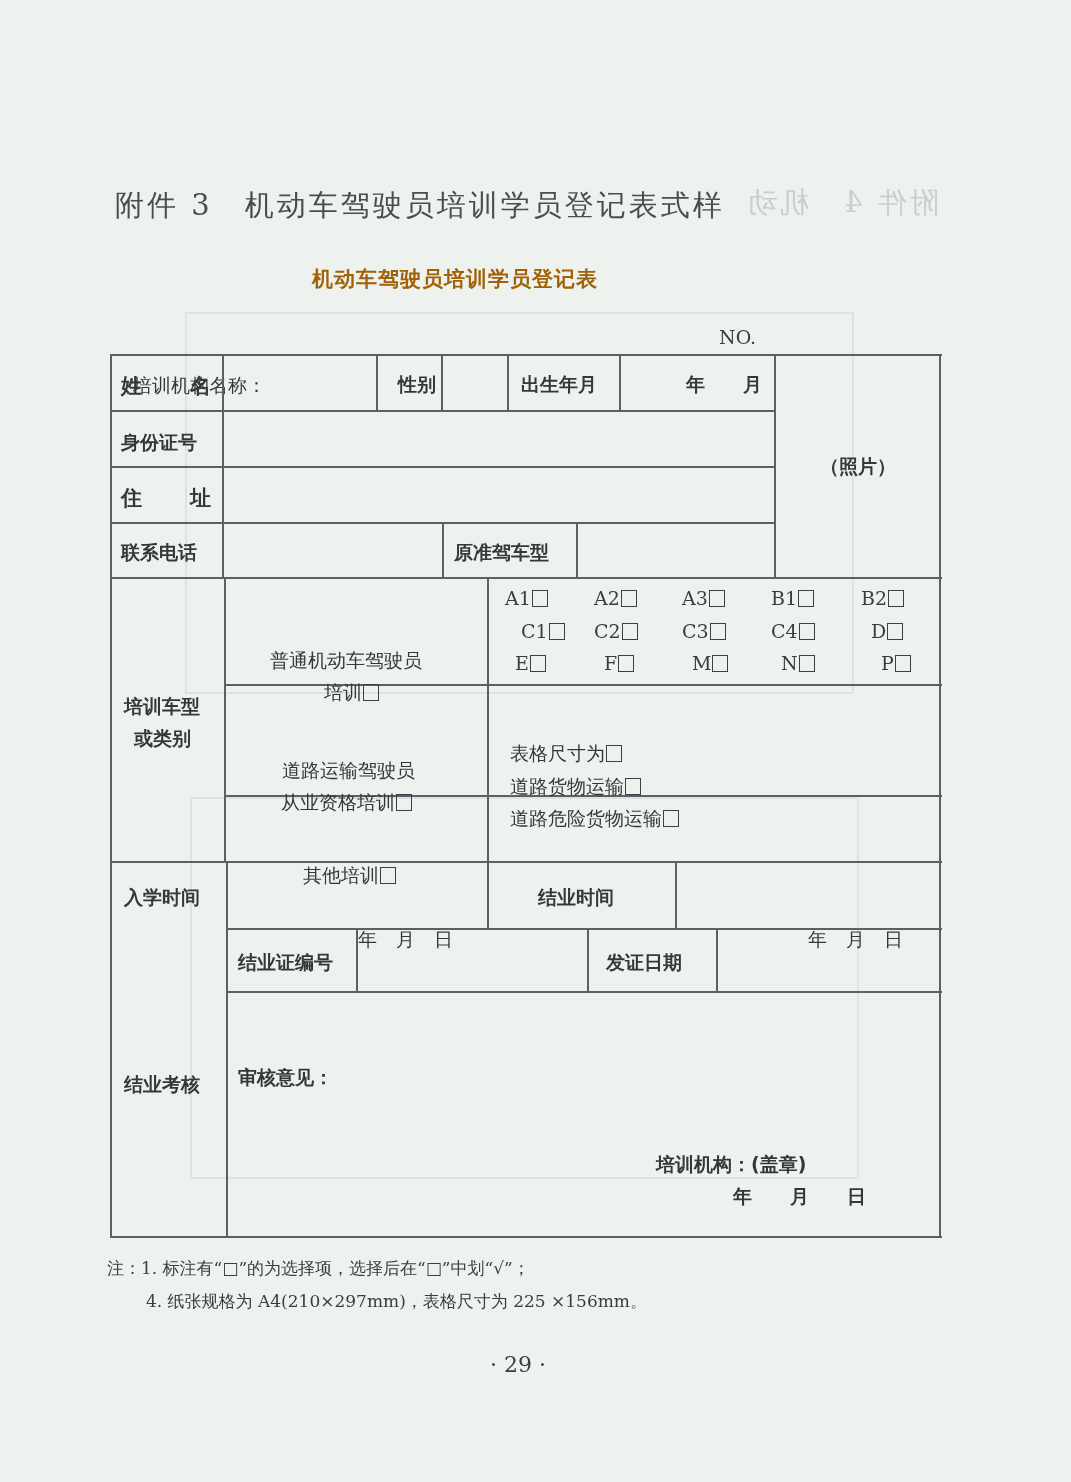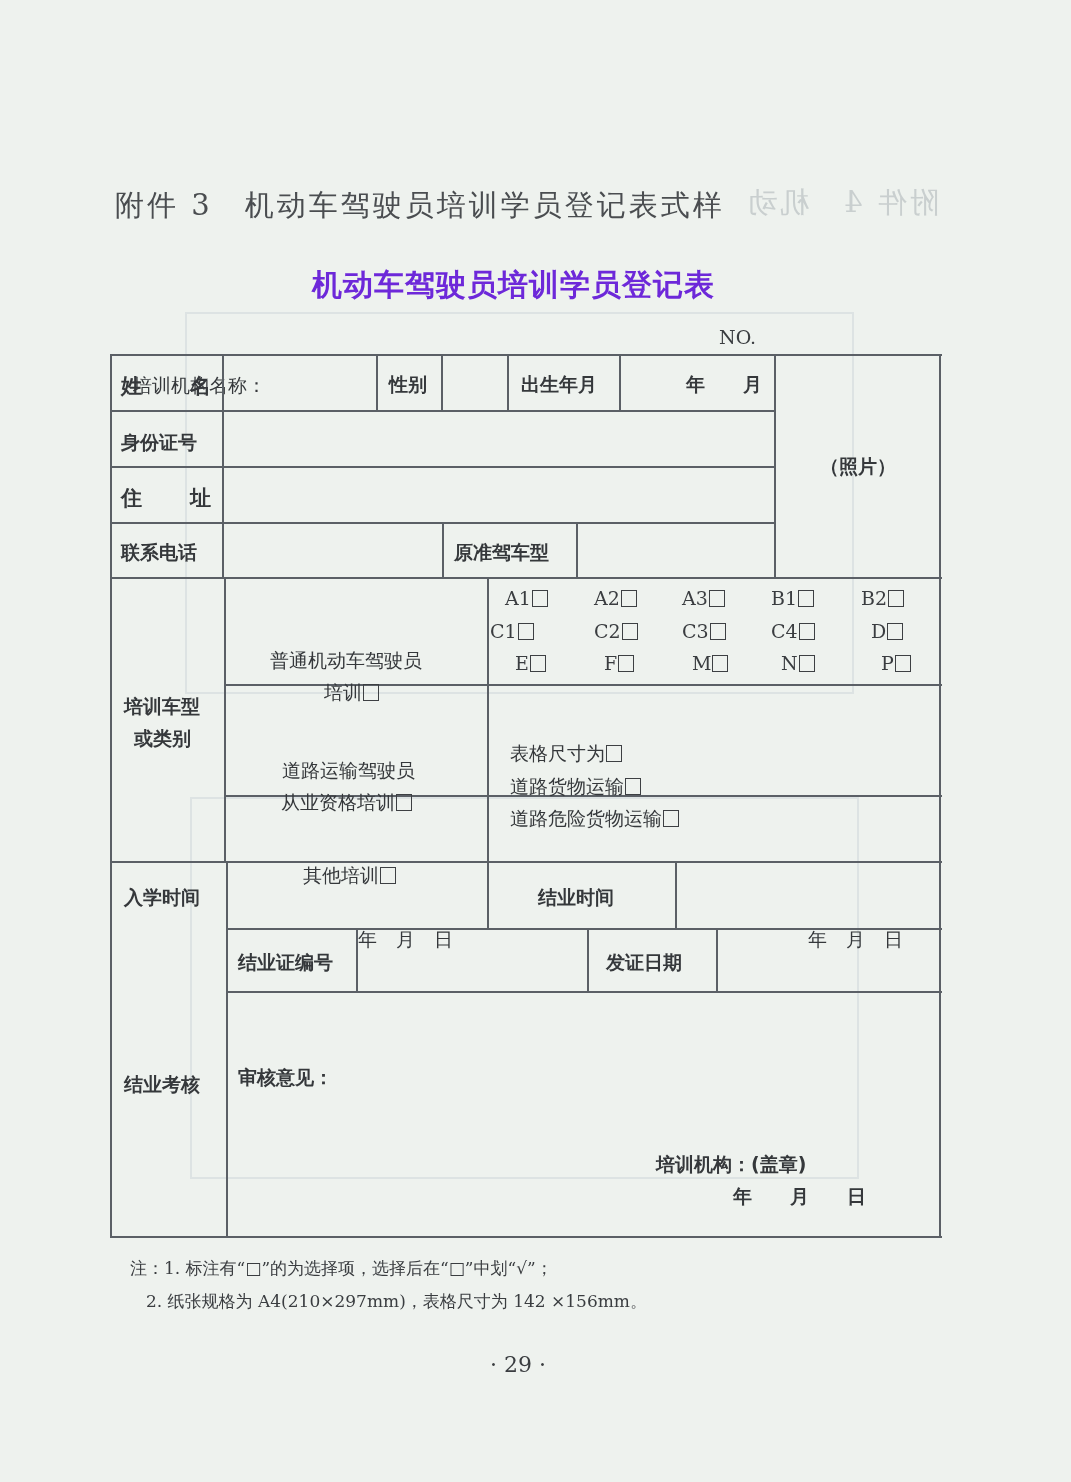--- a/index.html
+++ b/index.html
@@ -2,21 +2,21 @@
 <html><head>
 <meta charset="utf-8">
 <style>
   html, body { margin:0; padding:0; }
   body { width:1071px; height:1482px; background:#eef2ee; position:relative; overflow:hidden;
          font-family:"DejaVu Sans", sans-serif; color:#3a3d40; }
   .abs { position:absolute; white-space:nowrap; }
   .hl { position:absolute; height:2px; background:#5b6066; }
   .vl { position:absolute; width:2px; background:#5b6066; }
   .caption { font-family:"DejaVu Serif", serif; font-size:29px; color:#4a4d50; letter-spacing:3px; }
-  .title { font-family:"DejaVu Sans", sans-serif; font-weight:bold; font-size:30px; color:#6d28d9; letter-spacing:1px; }
+  .title { font-family:"DejaVu Sans", sans-serif; font-weight:bold; font-size:21px; color:#a16207; letter-spacing:1px; }
   .lbl { font-size:19px; color:#35383b;margin-top:44px; }
   .lblb { font-size:19px; font-weight:bold; color:#35383b; }
   .ser { font-family:"DejaVu Serif", serif; font-size:19px; color:#3a3d40; }
   .note { font-family:"DejaVu Serif", serif; font-size:17px; color:#3a3d40; }
   .ghost { color:#c9cfcf; }
   .ghostbox { position:absolute; border:2px solid #dde3e3; }
   .cb { display:inline-block; width:14px; height:15px; border:1.5px solid #3d4043; vertical-align:-2px; margin-left:1px; }
 </style>
 </head>
 <body>
@@ -66,21 +66,21 @@
   <div class="hl" style="left:226px;top:928px;width:716px;"></div>
 
   <div class="vl" style="left:356px;top:928px;height:64px;"></div>
   <div class="vl" style="left:587px;top:928px;height:64px;"></div>
   <div class="vl" style="left:716px;top:928px;height:64px;"></div>
   <div class="hl" style="left:226px;top:991px;width:716px;"></div>
 </div>
 
 <div class="abs lblb" style="left:121px;top:372px;font-size:21px;letter-spacing:2px;">姓　　名</div>
 <div class="abs" style="left:224px;top:356px;width:152px;height:54px;"></div>
-<div class="abs lblb" style="left:389px;top:372px;text-align:right;">性别</div>
+<div class="abs lblb" style="left:398px;top:372px;text-align:right;">性别</div>
 <div class="abs" style="left:443px;top:356px;width:64px;height:54px;"></div>
 <div class="abs lblb" style="left:521px;top:372px;">出生年月</div>
 <div class="abs lblb" style="left:686px;top:372px;font-family:Liberation Mono, monospace;">年　　月</div>
 
 <div class="abs lblb" style="left:121px;top:430px;">身份证号</div>
 <div class="abs" style="left:224px;top:412px;width:550px;height:54px;"></div>
 
 <div class="abs lblb" style="left:121px;top:484px;font-size:21px;letter-spacing:2px;">住　　址</div>
 <div class="abs" style="left:224px;top:468px;width:550px;height:54px;"></div>
 
@@ -98,21 +98,21 @@
 <div class="abs lbl" style="left:324px;top:636px;">
   <span>培训</span><span class="cb"></span>
 </div>
 
 <div id="class-grid">
     <div class="abs ser" style="left: 505px; top: 587px;"><span>A1</span><span class="cb"></span></div>
     <div class="abs ser" style="left: 594px; top: 587px;"><span>A2</span><span class="cb"></span></div>
     <div class="abs ser" style="left: 682px; top: 587px;"><span>A3</span><span class="cb"></span></div>
     <div class="abs ser" style="left: 771px; top: 587px;"><span>B1</span><span class="cb"></span></div>
     <div class="abs ser" style="left: 861px; top: 587px;"><span>B2</span><span class="cb"></span></div>
-    <div class="abs ser" style="left: 490px; top: 620px; text-align: center;"><span>C1</span><span class="cb"></span></div>
+    <div class="abs ser" style="left: 521px; top: 620px; text-align: center;"><span>C1</span><span class="cb"></span></div>
     <div class="abs ser" style="left: 594px; top: 620px;"><span>C2</span><span class="cb"></span></div>
     <div class="abs ser" style="left: 682px; top: 620px;"><span>C3</span><span class="cb"></span></div>
     <div class="abs ser" style="left: 771px; top: 620px;"><span>C4</span><span class="cb"></span></div>
     <div class="abs ser" style="left: 871px; top: 620px;"><span>D</span><span class="cb"></span></div>
     <div class="abs ser" style="left: 515px; top: 652px;"><span>E</span><span class="cb"></span></div>
     <div class="abs ser" style="left: 604px; top: 652px;"><span>F</span><span class="cb"></span></div>
     <div class="abs ser" style="left: 692px; top: 652px;"><span>M</span><span class="cb"></span></div>
     <div class="abs ser" style="left: 781px; top: 652px;"><span>N</span><span class="cb"></span></div>
     <div class="abs ser" style="left: 881px; top: 652px;"><span>P</span><span class="cb"></span></div>
   </div>
@@ -145,16 +145,16 @@
 <div class="abs lblb" style="left:124px;top:1072px;">结业考核</div>
 <div class="abs lblb" style="left:238px;top:950px;">结业证编号</div>
 <div class="abs" style="left:358px;top:930px;width:229px;height:61px;"></div>
 <div class="abs lblb" style="left:606px;top:950px;">发证日期</div>
 <div class="abs" style="left:718px;top:930px;width:221px;height:61px;"></div>
 <div class="abs lblb" style="left:238px;top:1022px;margin-top:43px;">审核意见：</div>
 <div class="abs" style="left:230px;top:1050px;width:700px;height:95px;"></div>
 <div class="abs lblb" style="left:656px;top:1152px;">培训机构：(盖章)</div>
 <div class="abs lblb" style="left:733px;top:1184px;">年　　月　　日</div>
 
-<div class="abs note" style="left:130px;top:1257px;">注：1. 标注有“□”的为选择项，选择后在“□”中划“√”；</div>
-<div class="abs note" style="left:146px;top:1290px;">2. 纸张规格为 A4(210×297mm)，表格尺寸为 142 ×156mm。</div>
+<div class="abs note" style="left:107px;top:1257px;">注：1. 标注有“□”的为选择项，选择后在“□”中划“√”；</div>
+<div class="abs note" style="left:146px;top:1290px;">4. 纸张规格为 A4(210×297mm)，表格尺寸为 225 ×156mm。</div>
 
 <div class="abs ser" style="left:490px;top:1352px;font-size:22px;">· 29 ·</div>
 
 </body></html>

